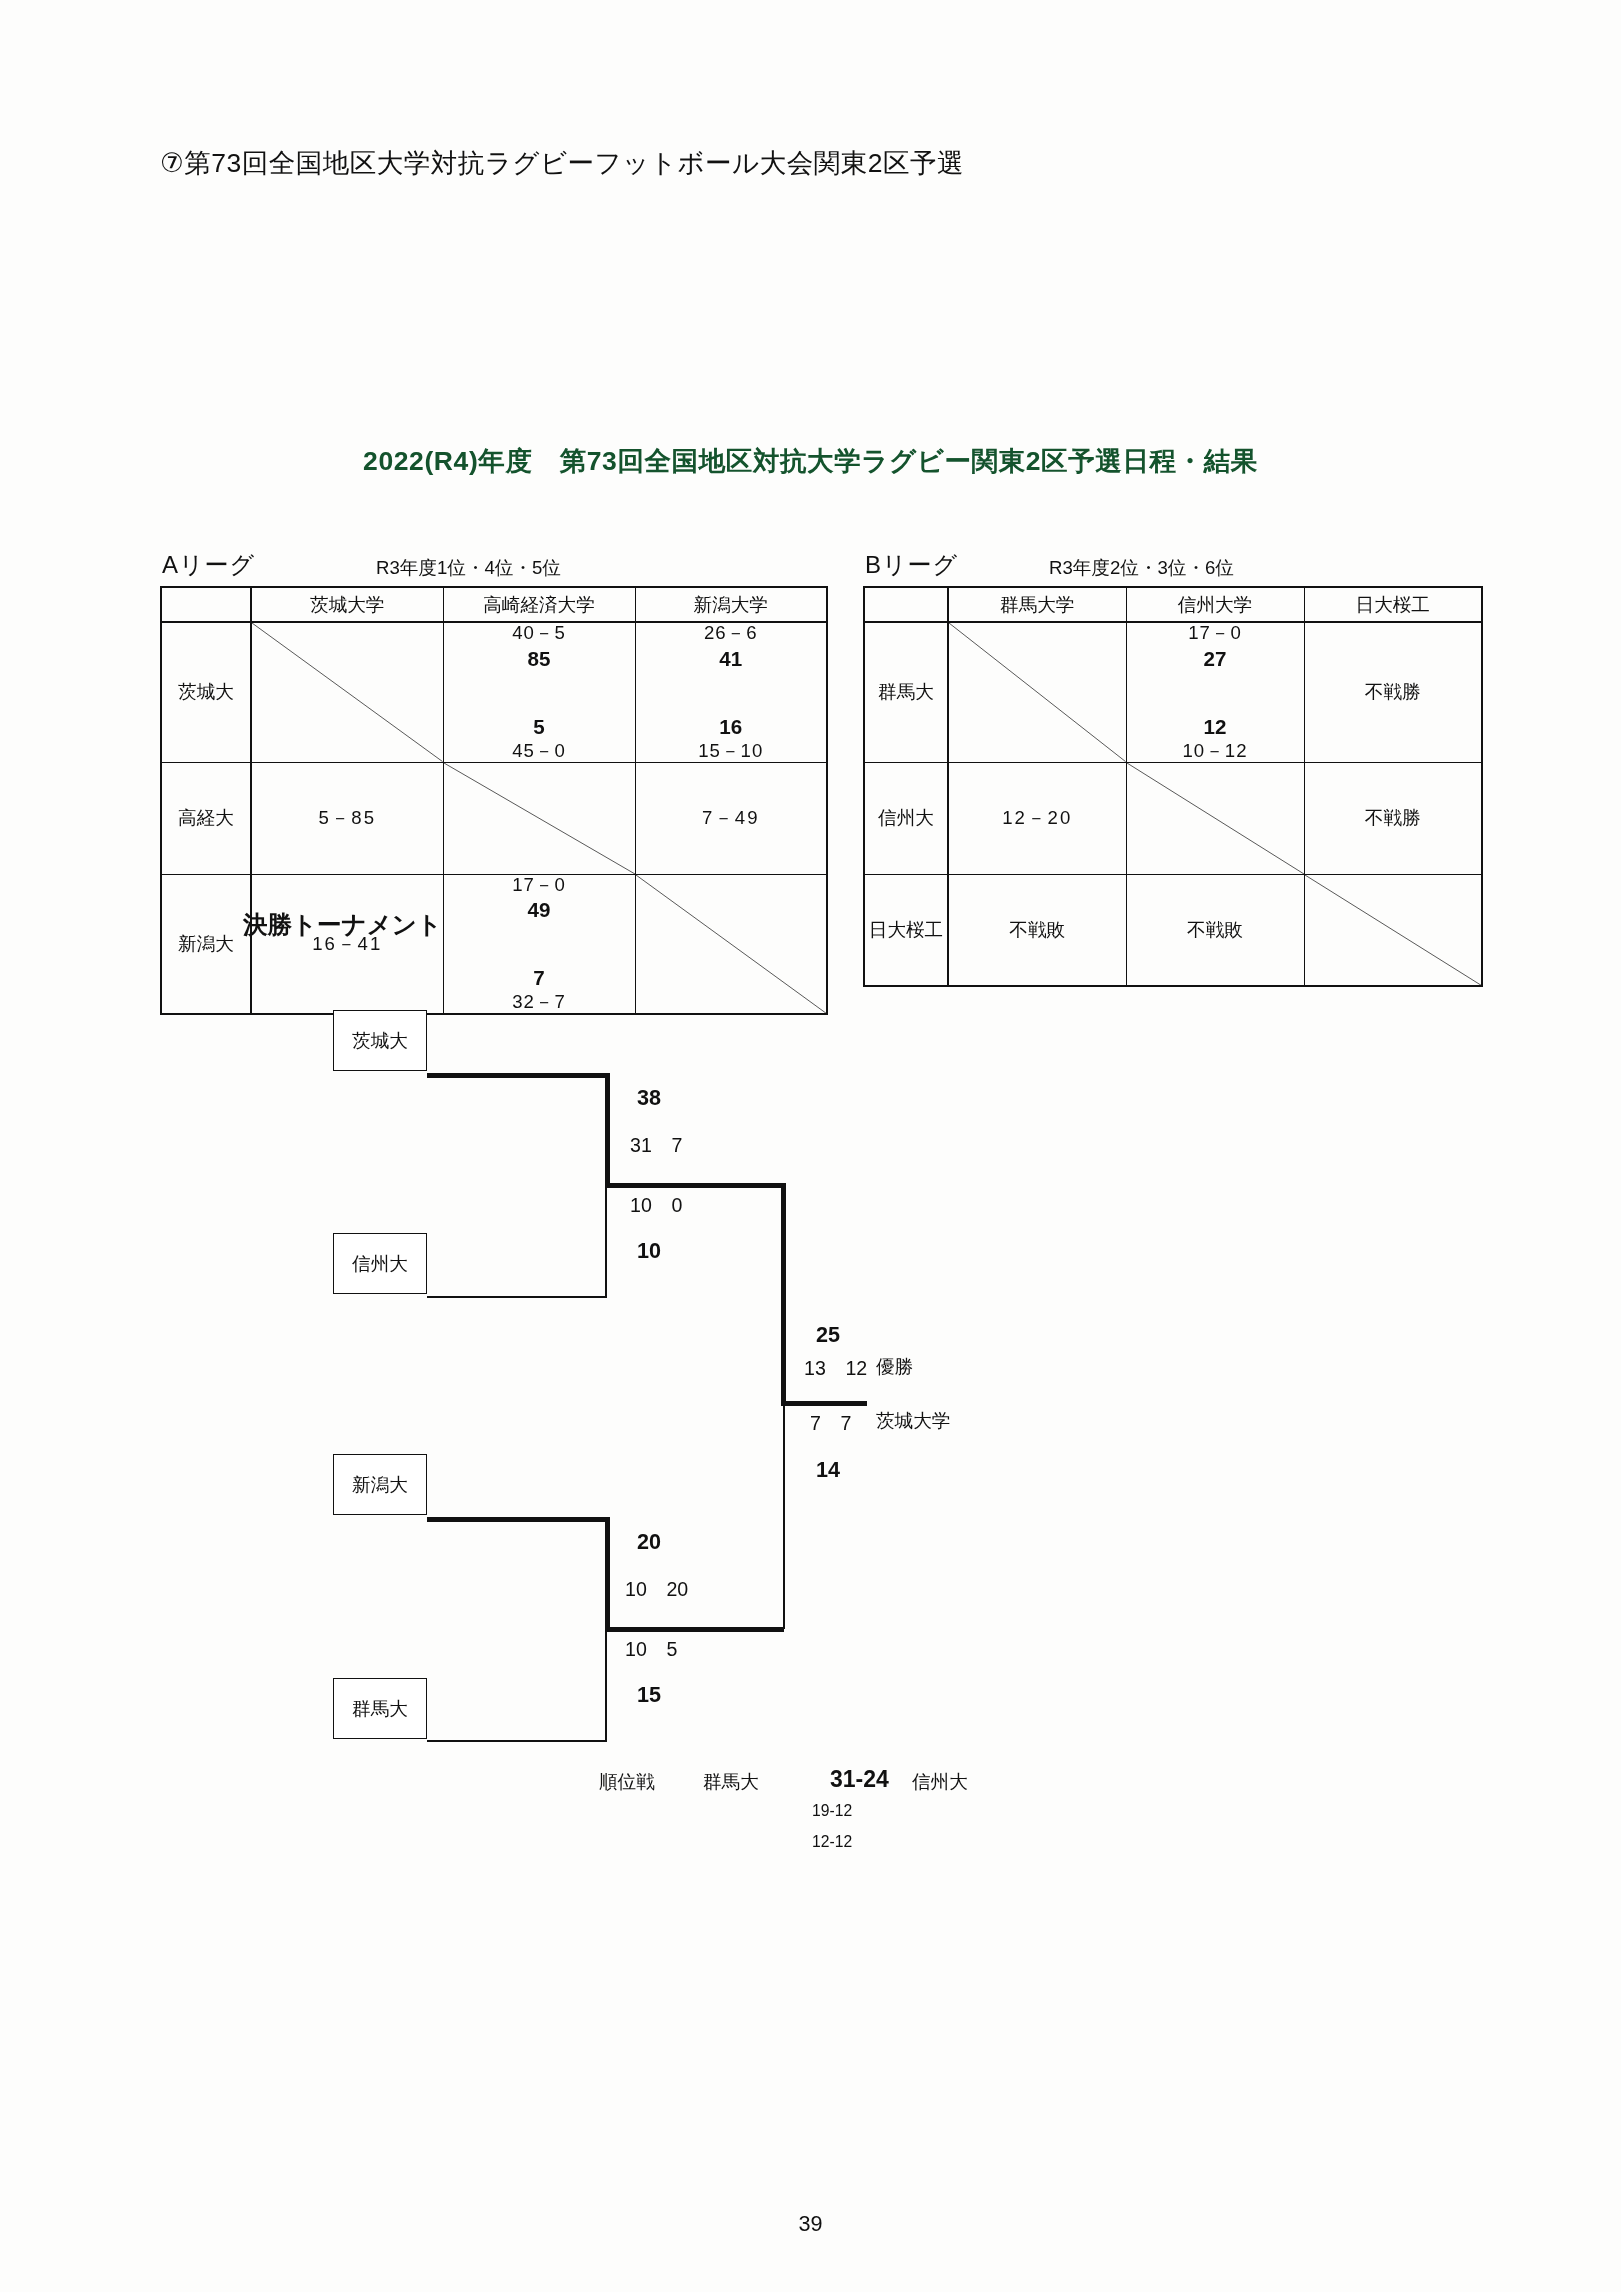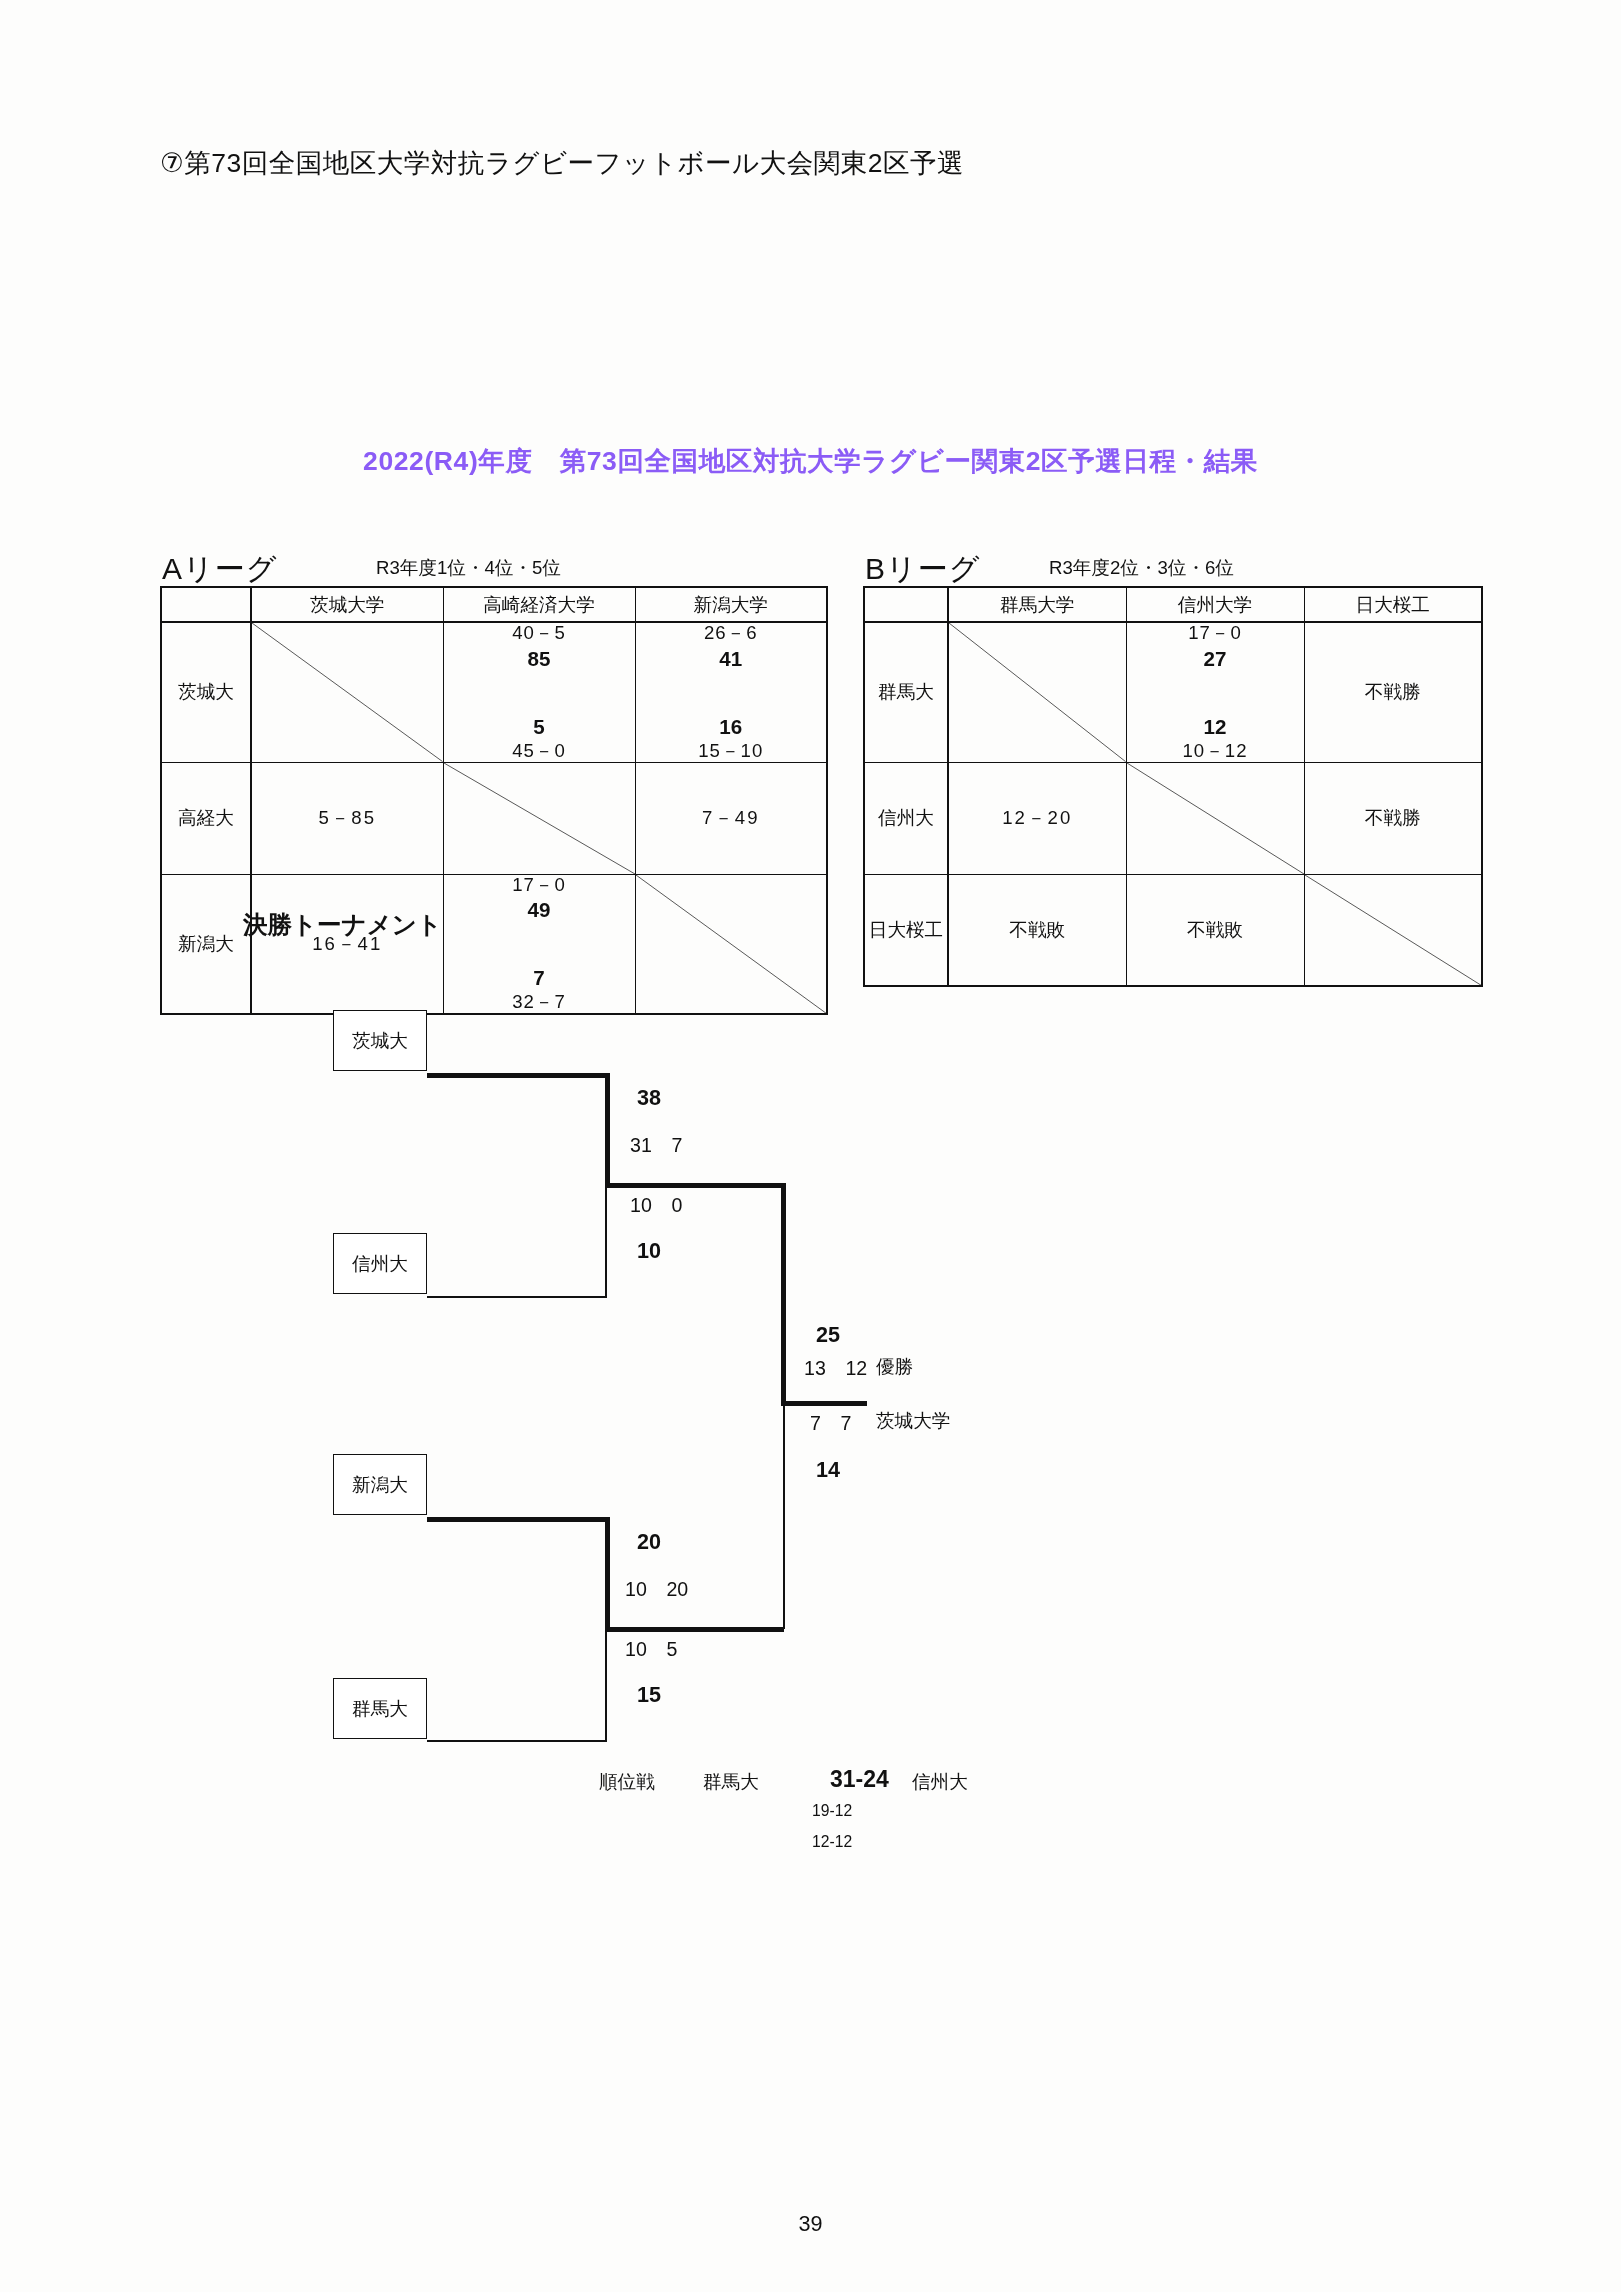--- a/index.html
+++ b/index.html
@@ -35,40 +35,40 @@
   
   .doc-title {
     position: absolute;
     left: 0;
     top: 443px;
     width: 1621px;
     text-align: center;
     font-size: 26.5px;
     font-weight: 600;
     letter-spacing: 0.6px;
-    color: #8b5cf6;
+    color: #14532d;
   }
 
   
   .league {
     position: absolute;
     top: 549px;
   }
   .league.a { left: 160px; }
   .league.b { left: 863px; }
 
   .league-head {
     position: relative;
     height: 37px;
   }
   .league-name {
     position: absolute;
     left: 2px;
     top: 0;
-    font-size: 30px;
+    font-size: 24px;
     letter-spacing: 1px;
     color: #111;
   }
   .league-note {
     position: absolute;
     top: 5.9px;
     font-size: 18.6px;
     color: #111;
     white-space: nowrap;
   }

